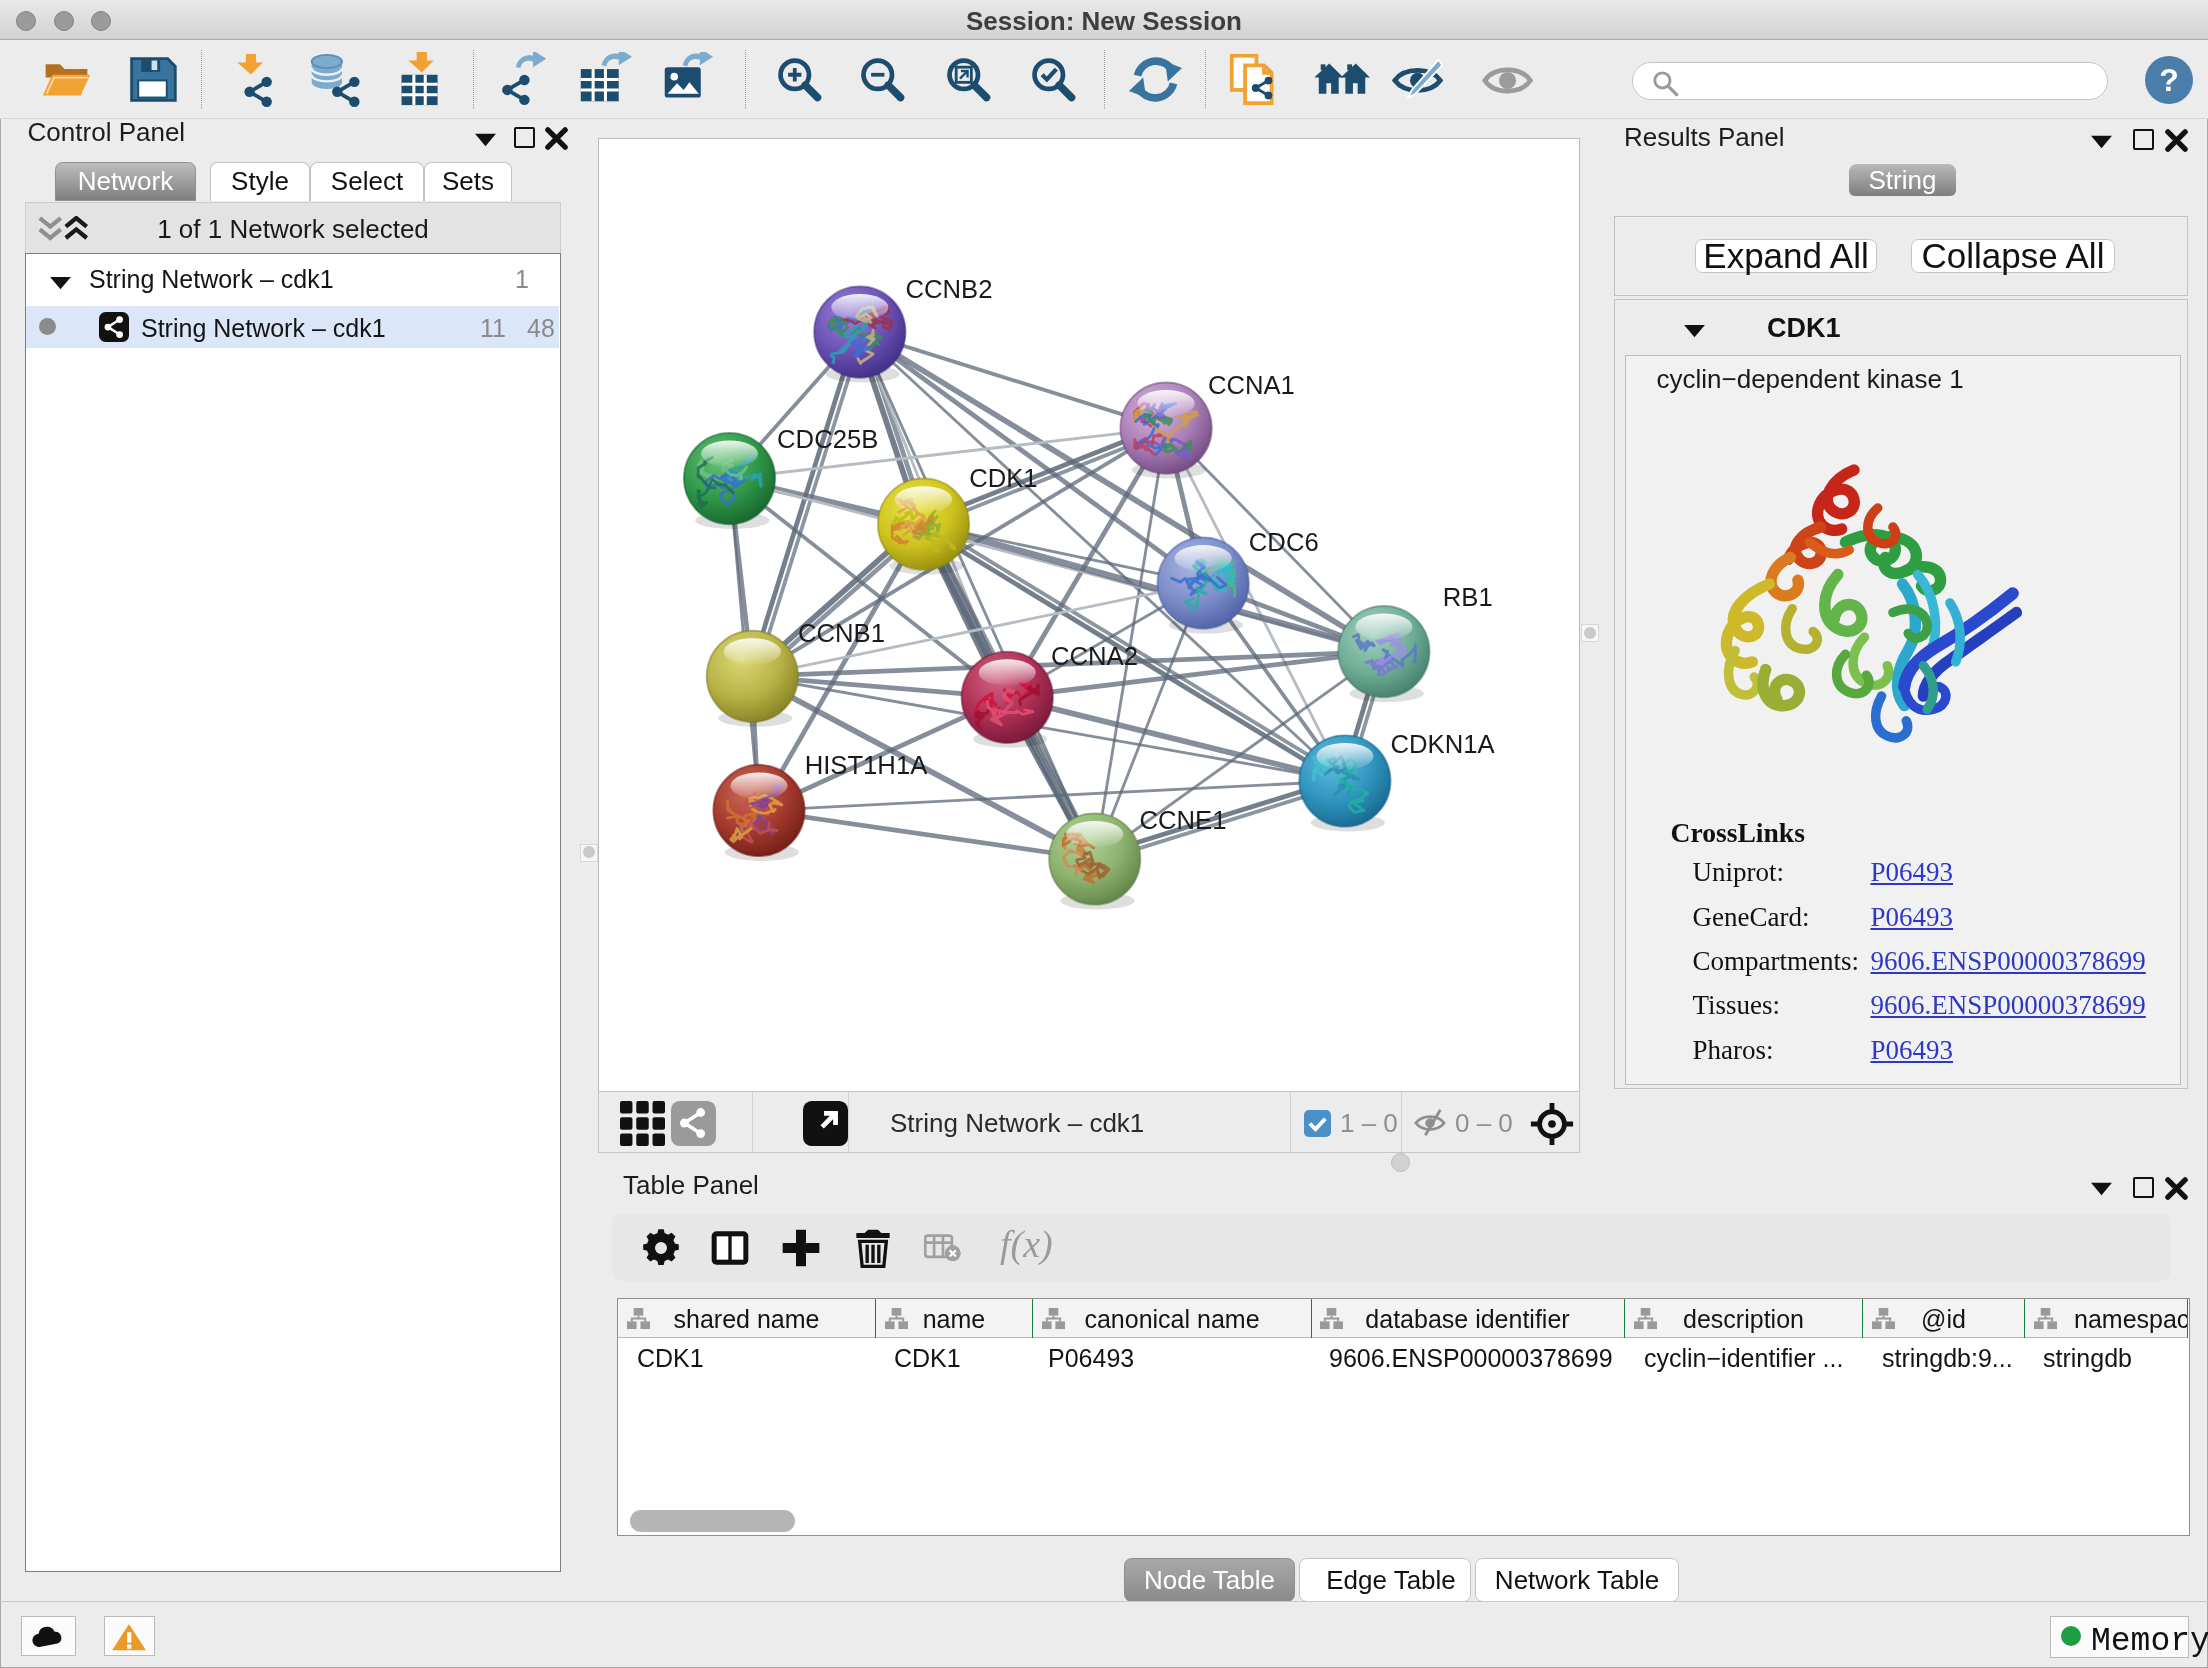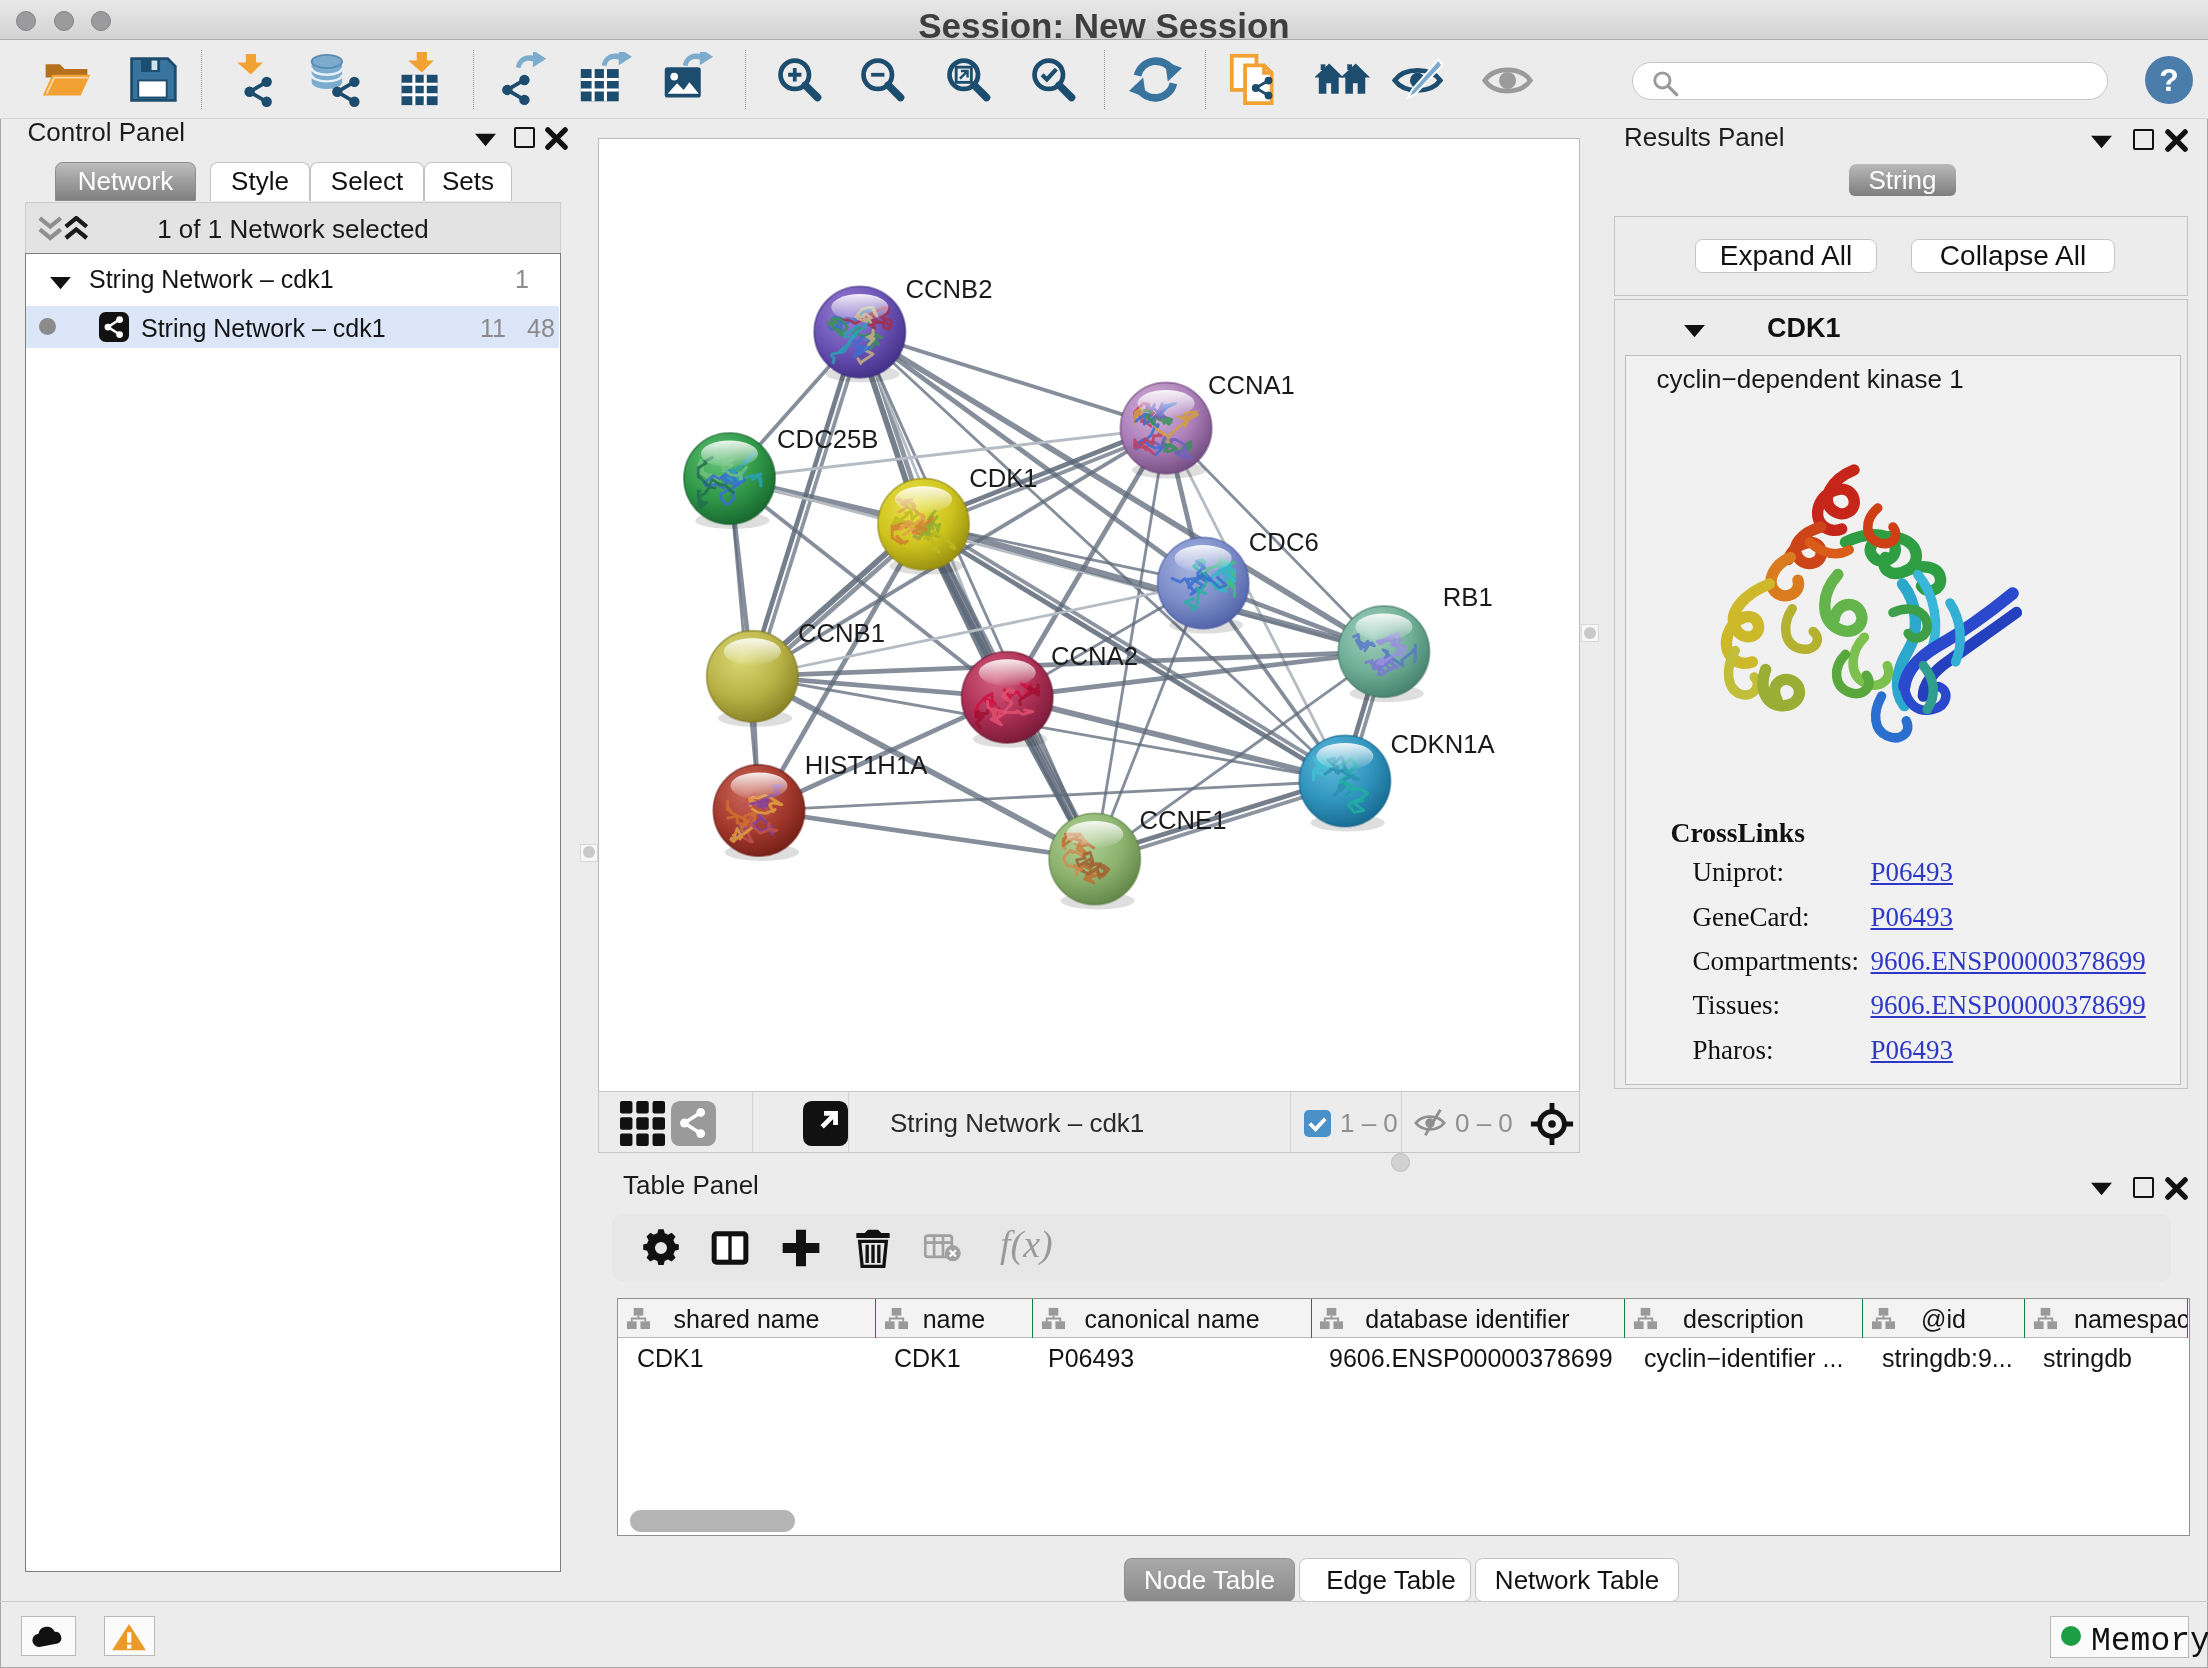--- a/index.html
+++ b/index.html
@@ -1,41 +1,41 @@
 <!DOCTYPE html>
 <html style="font-size:15px"><head><meta charset="utf-8">
 <style>
 *{margin:0;padding:0;box-sizing:border-box;}
 html,body{width:2208px;height:1668px;background:#ececec;font-family:"Liberation Sans",sans-serif;overflow:hidden;}
 .abs{position:absolute;}
 #root{position:absolute;left:0;top:0;width:2208px;height:1668px;background:#ececec;box-shadow:inset 0 0 0 1px #a8a8a8;}
 
 #titlebar{left:0;top:0;width:2208px;height:40px;background:linear-gradient(#e9e9e9,#d2d2d2);border-bottom:1px solid #ababab;}
 .light{position:absolute;top:10.5px;width:20px;height:20px;border-radius:50%;background:#9b9b9e;border:1px solid #848487;}
-#wintitle{position:absolute;top:5.7px;left:0;width:100%;text-align:center;font-size:35px;font-weight:700;color:#3e3e3e;}
+#wintitle{position:absolute;top:5.7px;left:0;width:100%;text-align:center;font-size:26px;font-weight:700;color:#3e3e3e;}
 
 #toolbar{left:0;top:40px;width:2208px;height:79px;background:#ececec;border-bottom:1px solid #d6d6d6;}
 .tsep{position:absolute;top:9.5px;width:0;height:59px;border-left:1.9px dotted #9a9a9a;}
 #searchbox{position:absolute;left:1632px;top:22px;width:476px;height:38px;background:#fff;border:1.9px solid #c6c6c6;border-radius:19px;}
 
 .ptitle{font-size:26px;color:#1c1c1c;}
 
 .tab{position:absolute;top:162px;height:39px;border:1px solid #c3c3c3;border-bottom:none;border-radius:7.6px 7.6px 0 0;background:#fff;color:#111;font-size:26px;text-align:center;line-height:37px;}
 .tabsel{background:linear-gradient(#bdbdbd,#7f7f7f);color:#fff;border:1px solid #8e8e8e;}
 #subbar{left:25px;top:202px;width:536px;height:51px;background:#e3e3e3;border:1px solid #cccccc;border-bottom:none;}
 #netlist{left:25px;top:253px;width:536px;height:1319px;background:#fff;border:1.9px solid #7d7d7d;}
 #listrow2{position:absolute;left:0px;top:52px;width:533px;height:42px;background:#dce6f9;}
 
 #canvas{left:598px;top:138px;width:982px;height:953px;background:#fff;border:1px solid #bbbbbb;border-bottom:none;}
 #nettb{left:598px;top:1091px;width:982px;height:62px;background:#ececec;border:1px solid #c6c6c6;}
 .ntsep{position:absolute;top:0px;width:0;height:60px;border-left:1px solid #d2d2d2;}
 
 #stringtab{left:1849px;top:164px;width:107px;height:32px;background:linear-gradient(#b9b9b9,#7e7e7e);border-radius:7.6px 7.6px 5.7px 5.7px;color:#fff;font-size:26px;text-align:center;line-height:32px;}
 #rbox1{left:1614px;top:216px;width:574px;height:80px;background:#ececec;border:1px solid #c2c2c2;}
-.rbtn{position:absolute;top:22px;height:34px;background:#fff;border:1.9px solid #c4c4c4;border-radius:7.6px;font-size:28px;color:#111;text-align:center;}
+.rbtn{position:absolute;top:22px;height:34px;background:#fff;border:1.9px solid #c4c4c4;border-radius:7.6px;font-size:35px;color:#111;text-align:center;}
 #rbox2{left:1614px;top:299px;width:574px;height:790px;background:#ececec;border:1px solid #c2c2c2;}
 #rinner{position:absolute;left:9.5px;top:55px;width:556px;height:730px;background:#f1f1f1;border:1px solid #bdbdbd;}
 .serif{font-family:"Liberation Serif",serif;}
 .xlrow{position:absolute;font-size:27px;color:#111;}
 .xlink{color:#2d38c8;text-decoration:underline;}
 
 #ttb{left:612px;top:1214px;width:1559px;height:67px;background:#e7e7e7;border-radius:9.5px;}
 #tbl{left:617px;top:1298px;width:1573px;height:238px;background:#fff;border:1.9px solid #8f8f8f;}
 #thead{position:absolute;left:0;top:0;width:1569px;height:39px;background:#f3f3f3;border-bottom:1px solid #b9b9b9;}
 .th{position:absolute;top:0;height:39px;border-right:1px solid #15803d;}

